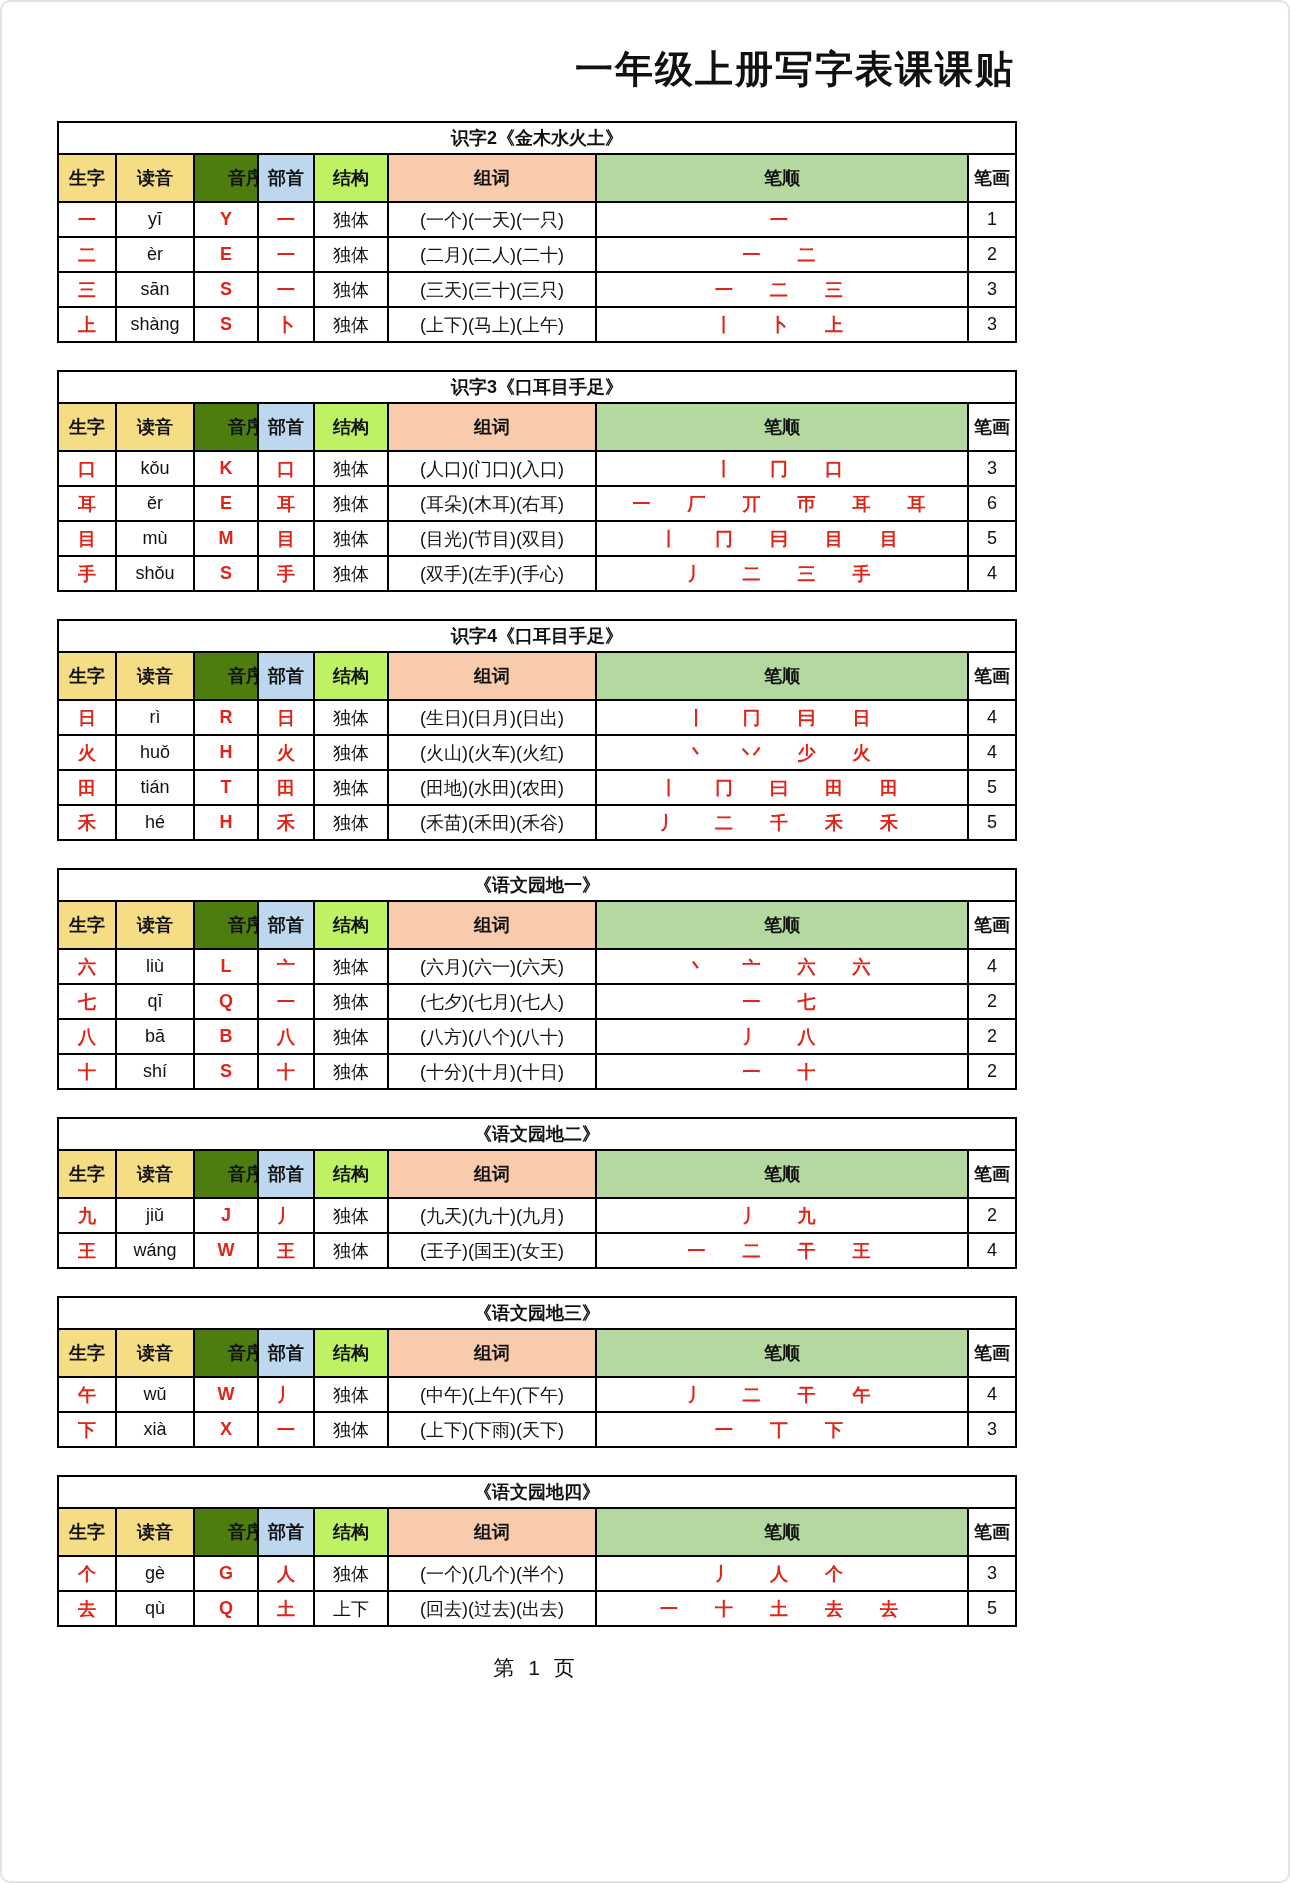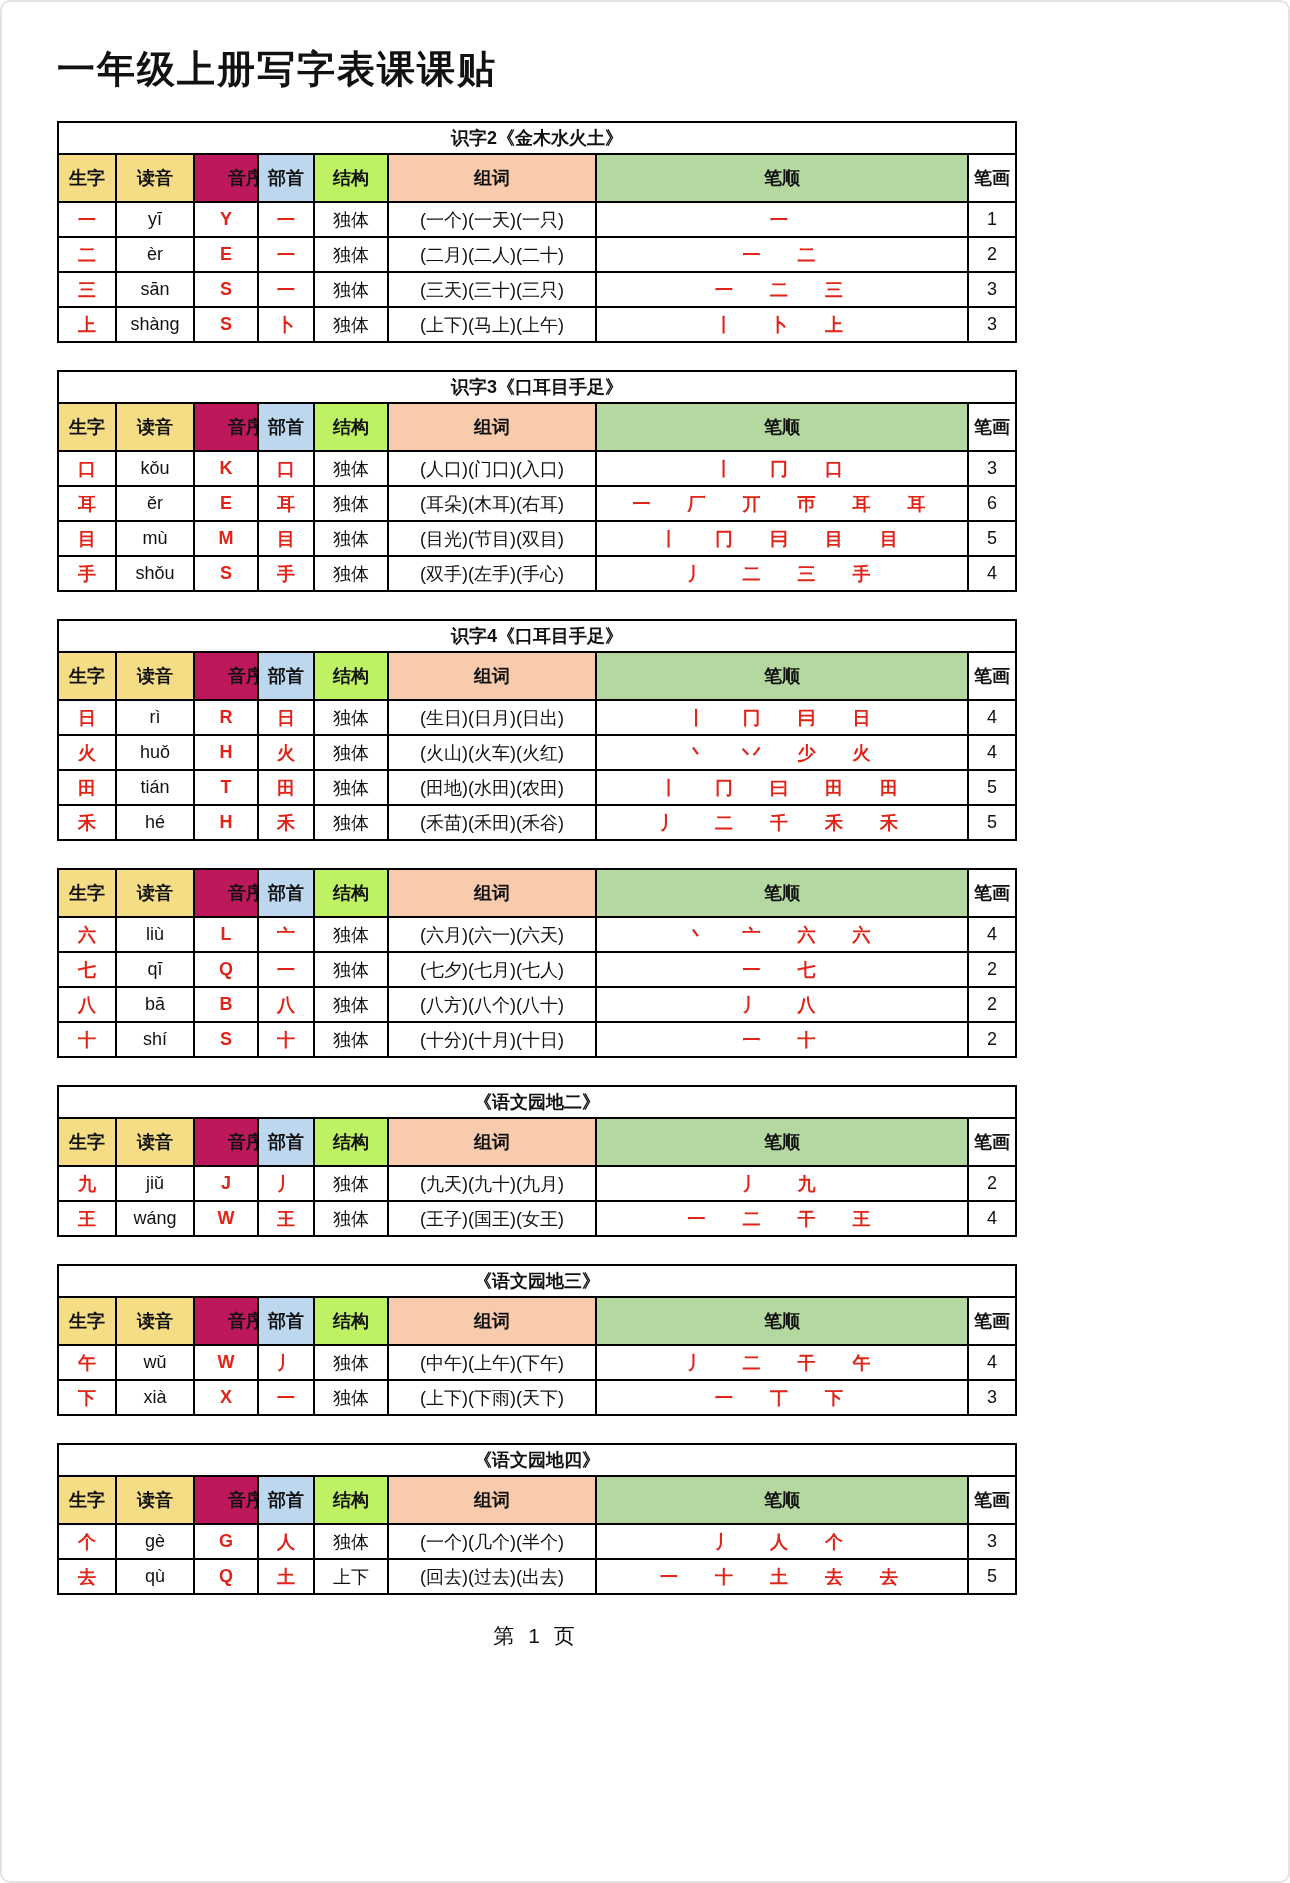--- a/index.html
+++ b/index.html
@@ -9,21 +9,21 @@
     background: #fff;
     font-family: "Liberation Sans", "DejaVu Sans", sans-serif;
     color: #111;
     border: 2px solid #e3e3e3;
     border-radius: 10px;
     overflow: hidden;
     position: relative;
   }
   .content { width: 958px; margin-left: 55px; }
   .page-title {
-    text-align: left;
+    text-align: right;
     font-size: 38px;
     font-weight: 700;
     padding-top: 42px;
     margin-bottom: 26px;
     letter-spacing: 2px;
   }
   table.ws {
     border-collapse: collapse;
     table-layout: fixed;
     width: 100%;
@@ -41,21 +41,21 @@
     text-align: left;
     font-weight: 600;
     font-size: 19px;
     padding: 3px 8px;
     height: 29px;
     background: #fff;
   }
   .head-row th { height: 48px; font-weight: 600; }
   .data-row td { height: 35px; }
   .h-yellow { background: #f5dd85; }
-  .h-pink   { background: #be185d; padding-left: 33px; }
+  .h-pink   { background: #4d7c0f; padding-left: 33px; }
   .h-blue   { background: #bdd7ee; }
   .h-green  { background: #bef264; }
   .h-green2 { background: #b5d8a1; }
   .h-white  { background: #ffffff; }
   .c-char    { color: #e02418; font-size: 25px; font-weight: 600; }
   .c-pinyin  { font-size: 19px; }
   .c-initial { color: #e02418; font-size: 19px; font-weight: 600; }
   .c-radical { color: #e02418; font-size: 20px; font-weight: 600; }
   .c-structure { font-size: 18px; }
   .c-words   { font-size: 18px; }
@@ -290,20 +290,23 @@
         <col style="width:58px">
         <col style="width:78px">
         <col style="width:64px">
         <col style="width:56px">
         <col style="width:74px">
         <col style="width:208px">
         <col style="width:372px">
         <col style="width:48px">
       </colgroup>
     <tbody>
+        <tr>
+          <td class="t-title" colspan="8">《语文园地一》</td>
+        </tr>
     <tr class="head-row">
       <th class="h-yellow">生字</th>
       <th class="h-yellow">读音</th>
       <th class="h-pink">音序</th>
       <th class="h-blue">部首</th>
       <th class="h-green">结构</th>
       <th style="background:#f8cbad">组词</th>
       <th class="h-green2">笔顺</th>
       <th class="h-white">笔画</th>
     </tr>

